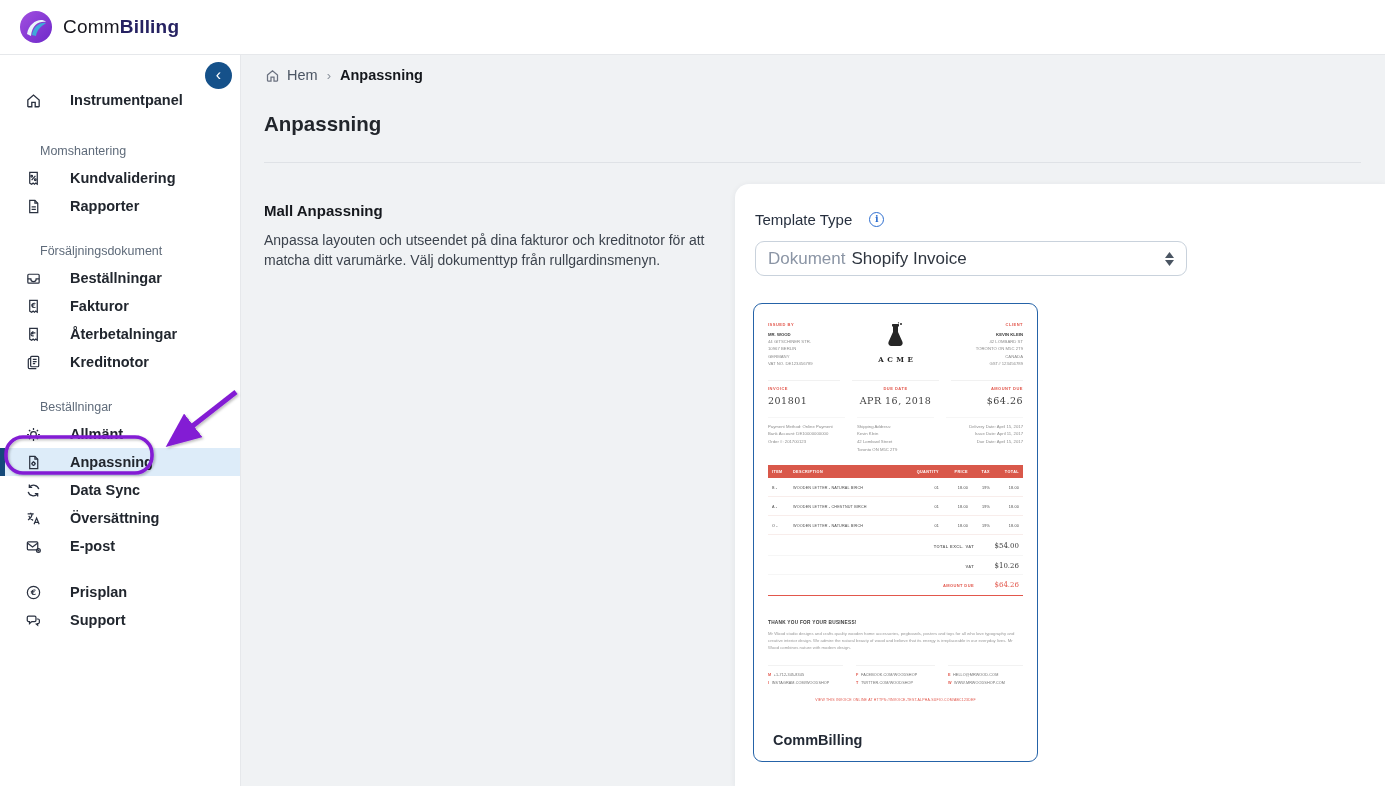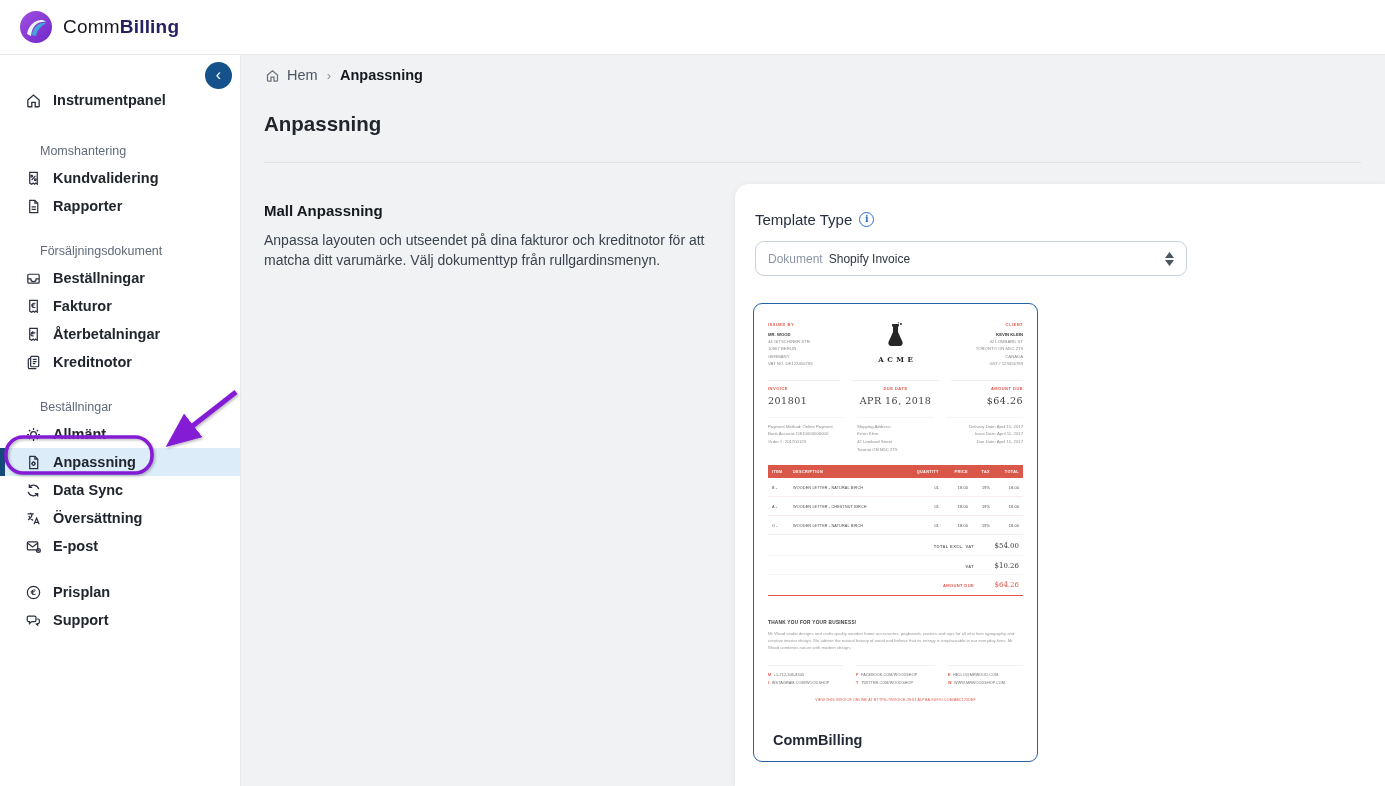--- a/index.html
+++ b/index.html
@@ -17,21 +17,21 @@
   .brand { font-size:19px; letter-spacing:.2px; }
   .brand .b1 { font-weight:500; color:#17171f; }
   .brand .b2 { font-weight:800; color:#262262; }
   
   .sidebar { position:absolute; top:55px; left:0; bottom:0; width:241px; background:#fff;
              border-right:1px solid #e6e8eb; z-index:4; }
   .collapse-btn { position:absolute; top:7px; right:8px; width:27px; height:27px; border-radius:50%;
                   background:#15518a; color:#fff; border:none; font-size:16px; line-height:25px;
                   text-align:center; cursor:pointer; padding-bottom:2px; }
   nav { padding-top:31px; }
-  .nav-item { display:flex; align-items:center; gap:11px; height:28px; padding-left:25px;
+  .nav-item { display:flex; align-items:center; gap:28px; height:28px; padding-left:25px;
               font-size:14.5px; font-weight:600; color:#21262e; cursor:pointer; position:relative; }
   .nav-item svg { flex:0 0 auto; color:#2a3140; }
   .nav-item.active { background:#ddecf9; }
   .nav-item.active::before { content:""; position:absolute; left:0; top:0; bottom:0; width:5px; background:#14497a; }
   .sec-label { height:20px; margin-top:24px; padding-left:40px; font-size:12.5px; color:#5f6b7a; }
   .sec-label.first { margin-top:30px; }
   .footer-gap { height:18px; }
   
   .breadcrumb { position:absolute; left:265px; top:67px; display:flex; align-items:center; gap:9px;
                 font-size:14.5px; color:#4b5563; z-index:2;}
@@ -39,27 +39,27 @@
   .breadcrumb .sep { color:#8b929c; font-size:13px; }
   .breadcrumb .current { font-weight:700; color:#15181d; }
   .page-title { position:absolute; left:264px; top:112px; font-size:20.5px; font-weight:700; color:#22262c; z-index:2;}
   .hdivider { position:absolute; left:264px; right:24px; top:162px; height:1px; background:#dfe2e6; z-index:2;}
   .desc-block { position:absolute; left:264px; top:202px; width:468px; z-index:2;}
   .desc-block h3 { font-size:15px; font-weight:700; color:#15181d; }
   .desc-block p { margin-top:11px; font-size:14px; line-height:1.45; color:#3c434d; }
   
   .right-card { position:absolute; left:735px; top:184px; right:0; bottom:0; background:#fff;
                 border-top-left-radius:14px; box-shadow:0 1px 6px rgba(30,40,60,.07); z-index:3; }
-  .tt-row { display:flex; align-items:center; gap:7px; margin:27px 0 0 20px; }
+  .tt-row { display:flex; align-items:center; gap:17px; margin:27px 0 0 20px; }
   .tt-label { font-size:15px; color:#27303f; }
   .info-icon { width:15px; height:15px; border:1.4px solid #2f6fd0; border-radius:50%; color:#2f6fd0;
                font-size:9.5px; font-weight:700; line-height:12px; text-align:center; cursor:pointer;
                font-family:"DejaVu Serif", serif; }
   .select { margin:13px 0 0 20px; width:432px; height:35px; border:1px solid #c9d2dc; border-radius:9px;
-            background:#fff; display:flex; align-items:center; padding:0 12px; font-size:12px; cursor:pointer; }
+            background:#fff; display:flex; align-items:center; padding:0 12px; font-size:17px; cursor:pointer; }
   .select .prefix { color:#8b95a5; margin-right:6px; }
   .select .value { color:#2f3640; }
   .select .arrows { margin-left:auto; display:flex; flex-direction:column; gap:2px; }
   
   .preview-card { position:absolute; left:18px; top:119px; width:285px; height:459px;
                   border:1.6px solid #2563a8; border-radius:9px; background:#fff; overflow:hidden; }
   .preview-brand { position:absolute; left:19px; bottom:13px; font-size:14.5px; font-weight:700; color:#232a35; }
   
   .inv { width:566px; transform:scale(0.5); transform-origin:0 0; padding:34px 28px 0;
          font-family:"Liberation Sans", sans-serif; color:#3a3a3a; }

